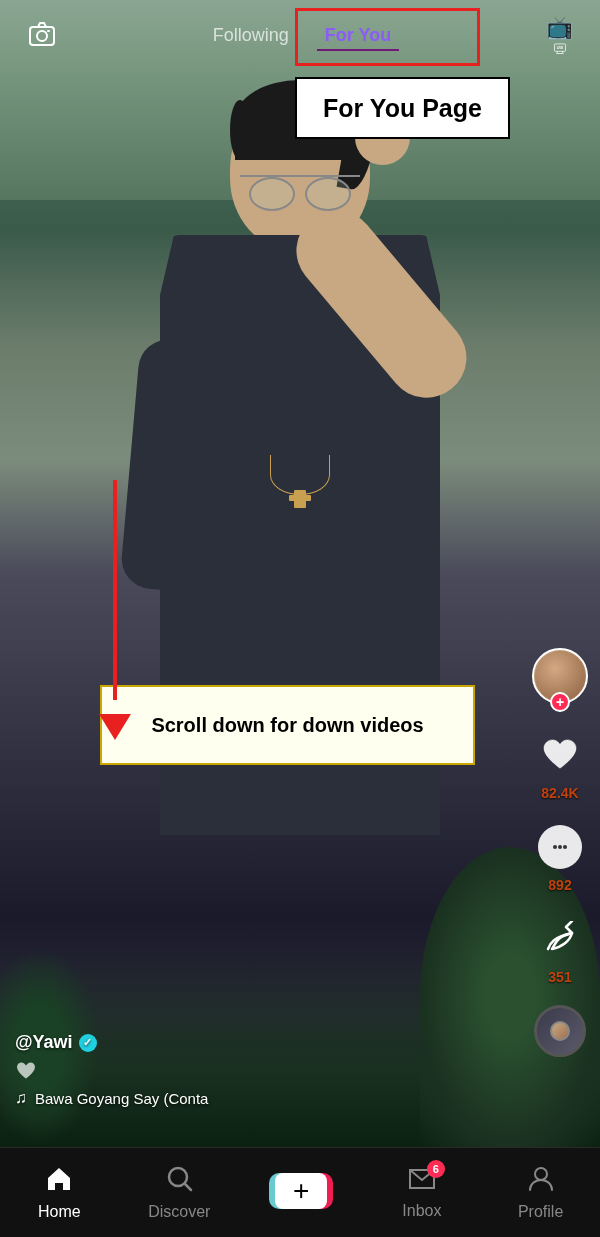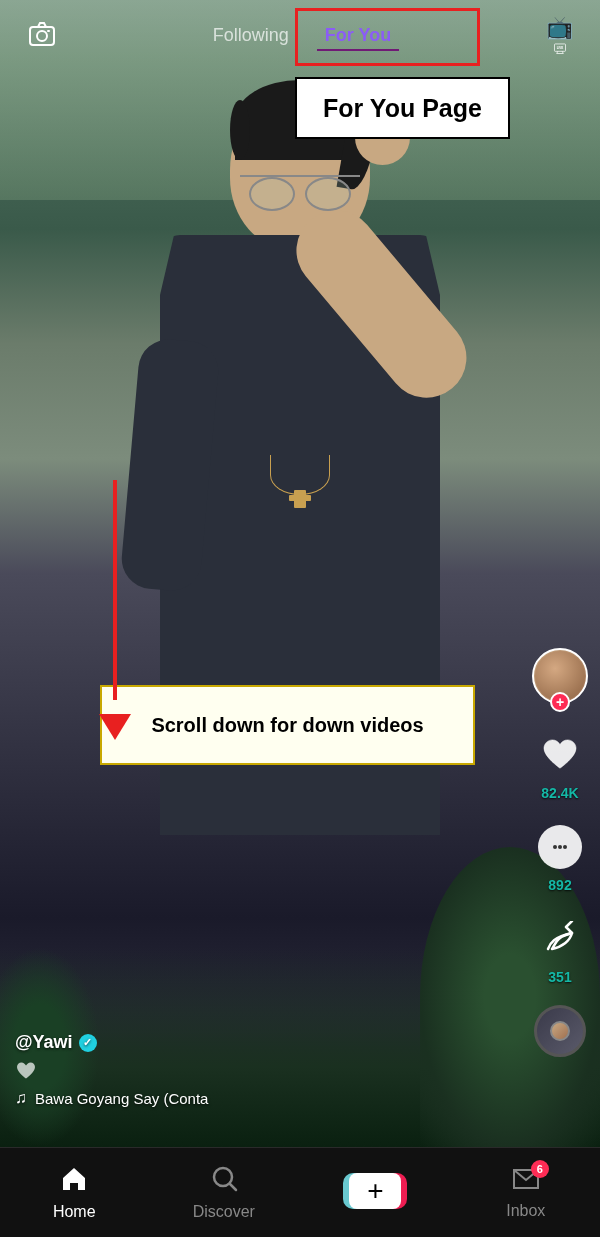--- a/index.html
+++ b/index.html
@@ -371,21 +371,21 @@
       cursor: pointer;
     }
     .action-icon {
       width: 52px;
       height: 52px;
       display: flex;
       align-items: center;
       justify-content: center;
     }
     .action-count {
-      color: #14b8a6;
+      color: #c2410c;
       font-size: 14px;
       font-weight: 600;
       text-shadow: 0 1px 2px rgba(0,0,0,0.8);
     }
 
     
     .heart-icon-svg {
       width: 38px;
       height: 34px;
     }
@@ -754,14 +754,23 @@
     <div class="inbox-badge">
       <svg width="30" height="28" viewBox="0 0 30 28" fill="none">
         <path d="M3 4 L15 4 L27 4 L27 22 L3 22 Z" stroke="#888" stroke-width="2" fill="none" rx="2"></path>
         <path d="M3 4 L15 14 L27 4" stroke="#888" stroke-width="2" stroke-linecap="round"></path>
       </svg>
       <div class="badge-count">6</div>
     </div>
     <span class="nav-label inactive">Inbox</span>
   </div>
 
+  <div class="nav-item">
+    <div class="nav-icon inactive">
+      <svg width="28" height="28" viewBox="0 0 28 28" fill="none">
+        <circle cx="14" cy="10" r="6" stroke="#888" stroke-width="2"></circle>
+        <path d="M3 26 C3 20 8 16 14 16 C20 16 25 20 25 26" stroke="#888" stroke-width="2" stroke-linecap="round"></path>
+      </svg>
+    </div>
+    <span class="nav-label inactive">Profile</span>
+  </div>
 
 </div>
 
 </body></html>

